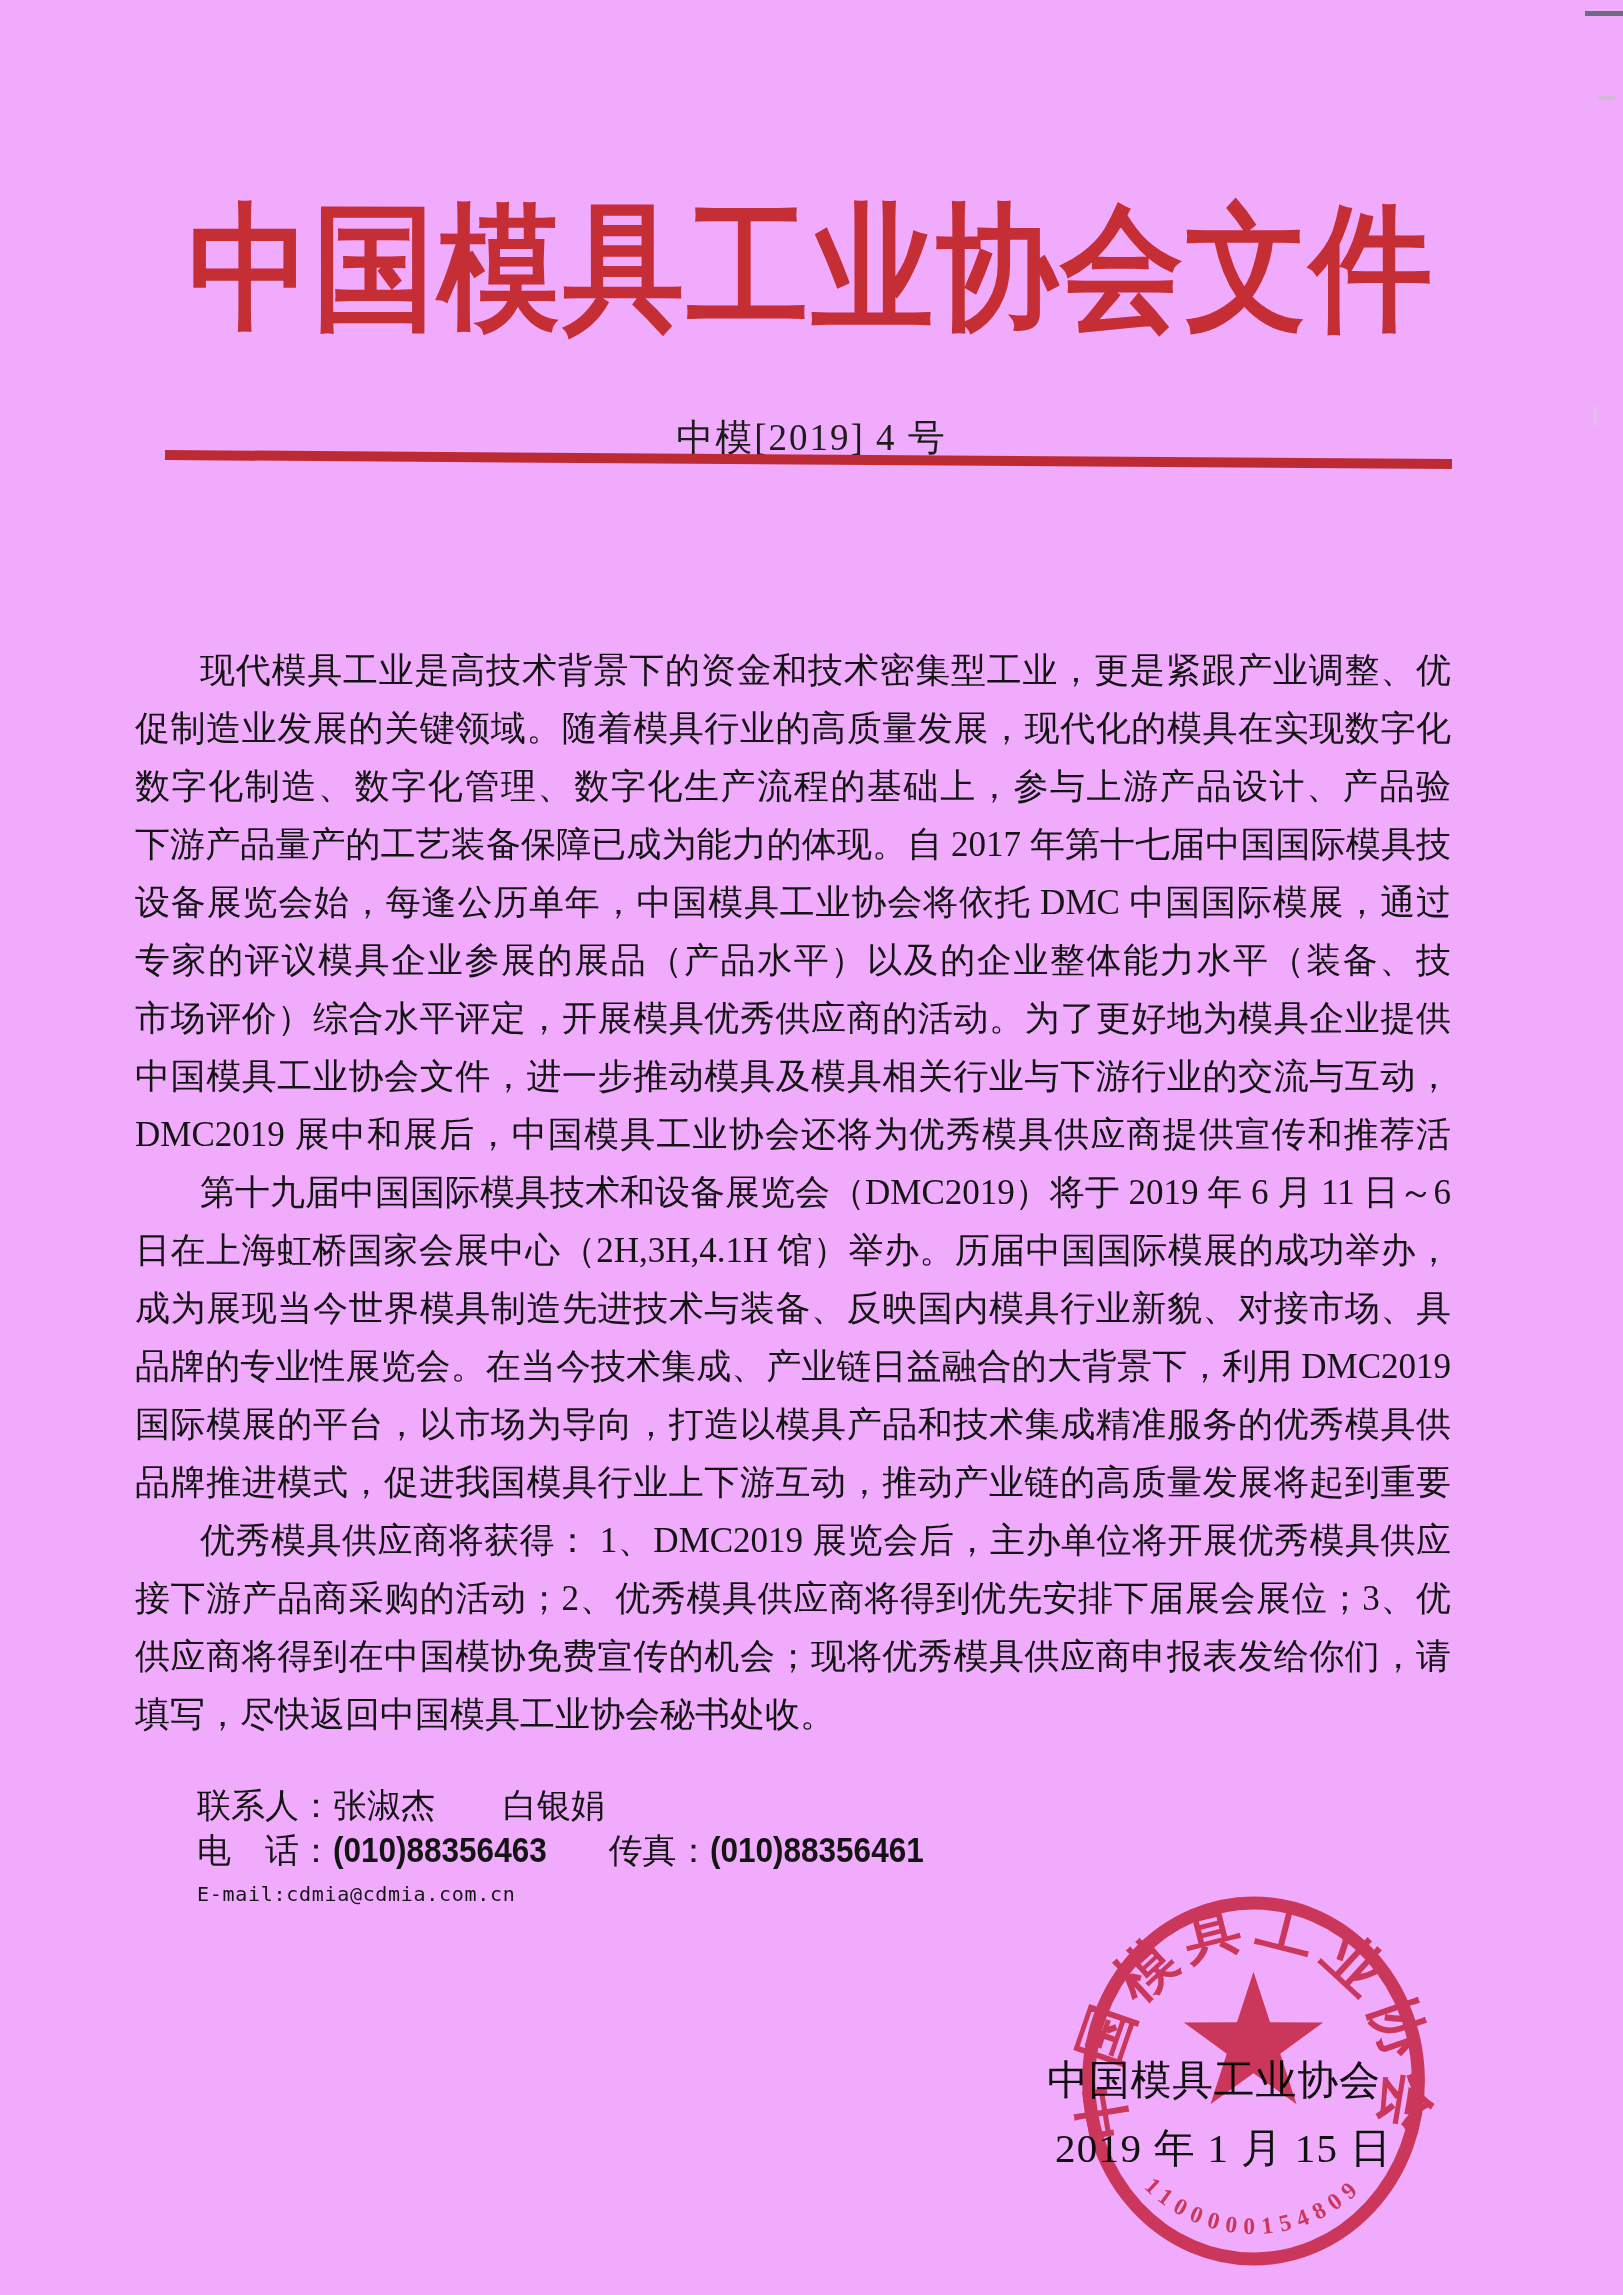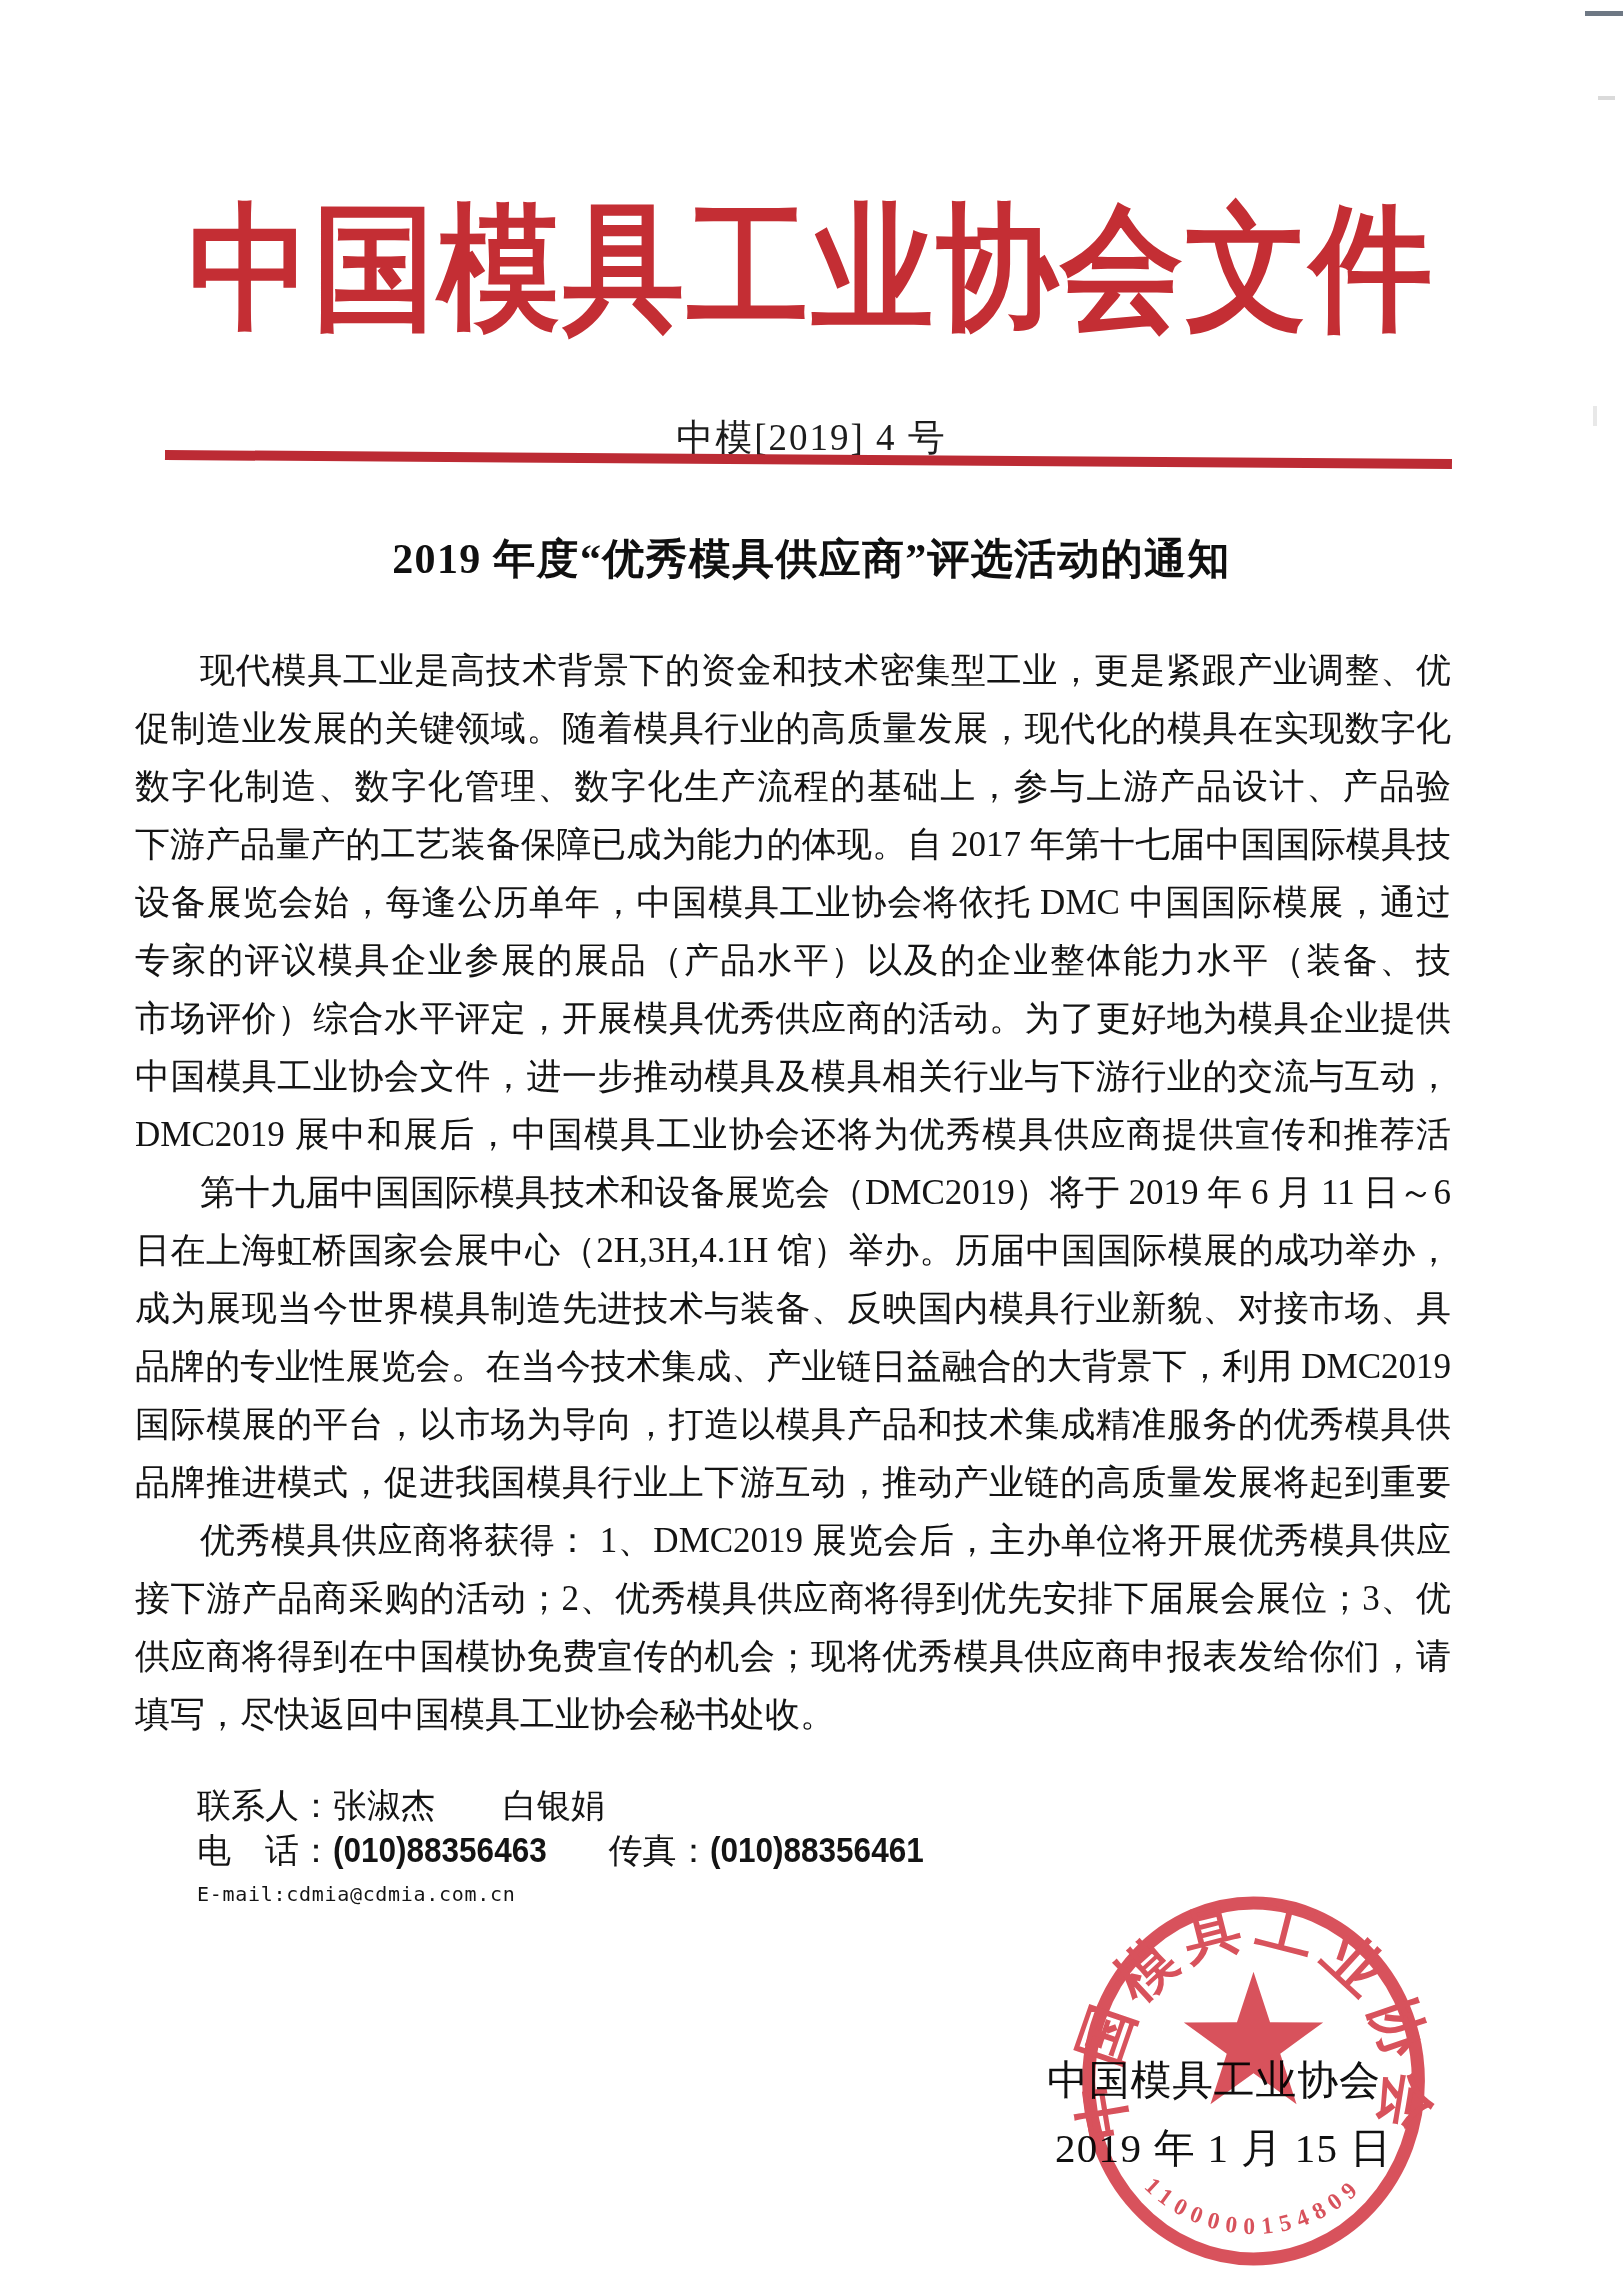--- a/index.html
+++ b/index.html
@@ -1,17 +1,17 @@
 <!DOCTYPE html>
 <html lang="zh" style="--header-red: #c42e34; --line-red: #bc2b34; --seal-red: #d5454f;font-size:10.5px"><head>
 <meta charset="utf-8">
 <style>
   html,body{margin:0;padding:0;background:#e8e8e8;}
   .page{
-    position:relative;width:1623px;height:2295px;background:#ffffff;
+    position:relative;width:1623px;height:2295px;background:#f0abfc;
     margin:0 auto;overflow:hidden;
     font-family:"Liberation Serif", serif;color:#141414;
   }
   .page *{box-sizing:border-box;}
 
   
   .header-title{
     position:absolute;left:0;top:178px;width:100%;text-align:center;
     font-weight:700;font-size:122px;letter-spacing:2.6px;
     color:var(--header-red,#c42e34);
@@ -72,21 +72,20 @@
 <div class="page">
 
   <div class="art-top-dash"></div>
   <div class="art-edge-1"></div>
   <div class="art-edge-2"></div>
 
   <div class="header-title">中国模具工业协会文件</div>
   <div class="doc-number">中模[2019] 4 号</div>
   <div class="red-line"></div>
 
-  <div class="doc-title">2019 年度“优秀模具供应商”评选活动的通知</div>
 
   <div class="body-text">
       <div class="line first">现代模具工业是高技术背景下的资金和技术密集型工业，更是紧跟产业调整、优化升级</div>
       <div class="line">促制造业发展的关键领域。随着模具行业的高质量发展，现代化的模具在实现数字化设计、</div>
       <div class="line">数字化制造、数字化管理、数字化生产流程的基础上，参与上游产品设计、产品验证，承担</div>
       <div class="line">下游产品量产的工艺装备保障已成为能力的体现。自 2017 年第十七届中国国际模具技术和</div>
       <div class="line">设备展览会始，每逢公历单年，中国模具工业协会将依托 DMC 中国国际模展，通过用户、</div>
       <div class="line">专家的评议模具企业参展的展品（产品水平）以及的企业整体能力水平（装备、技术、管理、</div>
       <div class="line">市场评价）综合水平评定，开展模具优秀供应商的活动。为了更好地为模具企业提供有针对</div>
       <div class="line">中国模具工业协会文件，进一步推动模具及模具相关行业与下游行业的交流与互动，在</div>

